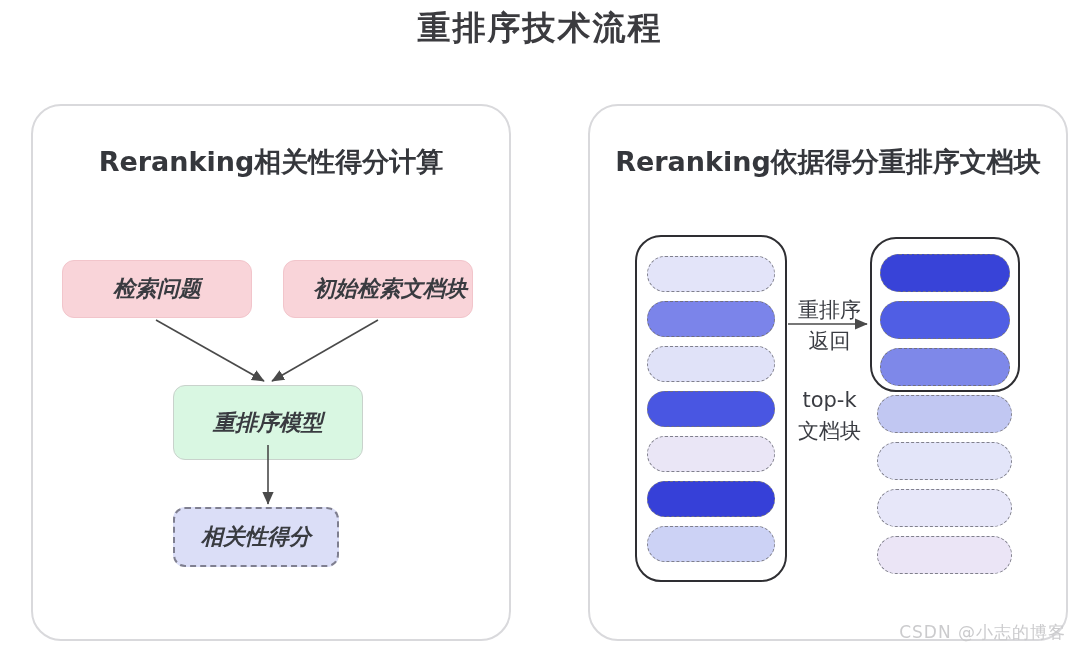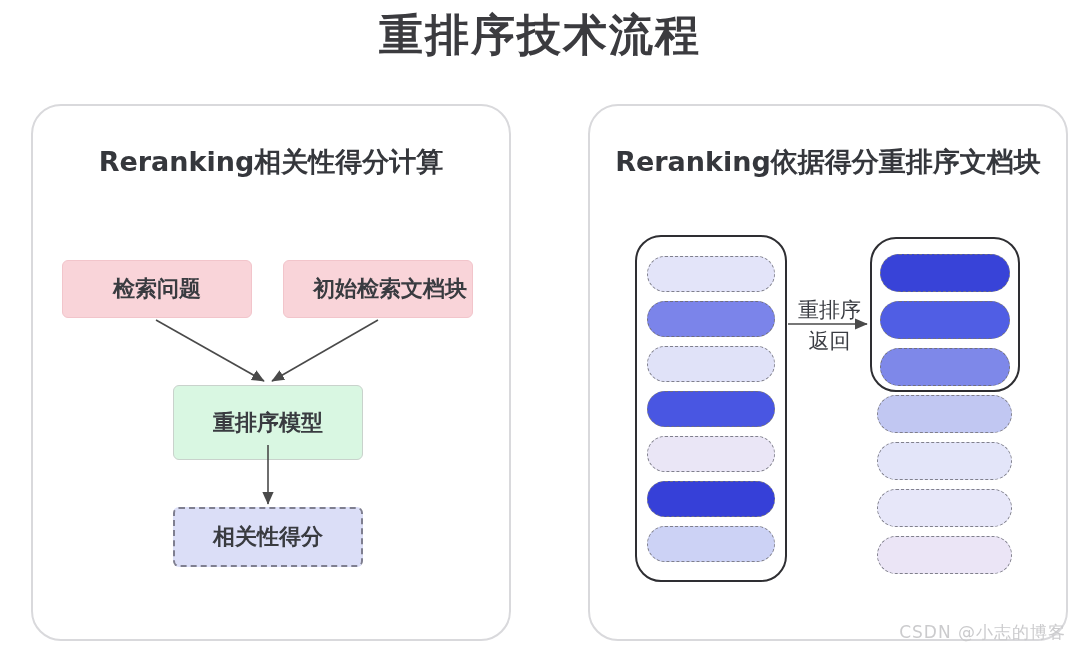--- a/index.html
+++ b/index.html
@@ -1,48 +1,48 @@
 <!DOCTYPE html>
 <html><head>
 <meta charset="utf-8">
 <style>
   * { margin: 0; padding: 0; box-sizing: border-box; }
   html, body { width: 1080px; height: 653px; background: #ffffff; overflow: hidden; }
   body { font-family: "DejaVu Sans", "Liberation Sans", sans-serif; color: #3a3c42; position: relative; }
 
   .main-title {
     position: absolute; top: 6px; left: 0; width: 1080px;
-    text-align: center; font-size: 44px; font-weight: bold; color: #3b3b3f;
+    text-align: center; font-size: 33px; font-weight: bold; color: #3b3b3f;
     letter-spacing: 2px;
   }
 
   .panel {
     position: absolute; top: 104px; width: 480px; height: 537px;
     background: #ffffff; border: 2px solid #d9d9dc; border-radius: 30px;
   }
   .panel.left  { left: 8px; margin-left: 23px; }
   .panel.right { left: 588px; padding-left: 24px; }
 
   .panel-title {
     position: absolute; top: 38px; left: 0; width: 100%;
     text-align: center; font-size: 27px; font-weight: bold; color: #35373c;
   }
 
   
   .node {
     position: absolute; display: flex; align-items: center; justify-content: center;
-    font-size: 22px; font-weight: bold; color: #393b40; border-radius: 6px;
+    font-size: 22px; font-weight: bold; color: #393b40; border-radius: 12px; font-style: italic;
   }
   .node.pink   { border: 1px solid #f2c5cb; }
   .node.green  { border: 1px solid #c9d2cc; }
   .node.purple { border: 2px dashed #7f7f90; }
   .node-query    { left: 29px;  top: 154px; width: 190px; height: 58px; }
   .node-initial  { left: 250px; top: 154px; width: 190px; height: 58px; padding-left: 24px; }
   .node-model    { left: 140px; top: 279px; width: 190px; height: 75px; }
-  .node-score    { left: 140px; top: 401px; width: 190px; height: 60px; }
+  .node-score    { left: 140px; top: 401px; width: 166px; height: 60px; }
 
   .flow-arrows { position: absolute; left: 0; top: 0; pointer-events: none; }
 
   
   .chunk-box {
     position: absolute; border: 2px solid #2e2e32; border-radius: 26px;
     display: flex; flex-direction: column; align-items: center;
   }
   .input-chunks-box { left: 45px; top: 129px; width: 152px; height: 347px; padding: 19px 12px 22px; gap: 9px; }
   .topk-chunks-box  { left: 280px; top: 131px; width: 150px; height: 155px; padding: 15px 10px 8px; gap: 9px; }
@@ -116,20 +116,24 @@
 
   <svg class="rerank-arrow" width="85" height="16" viewBox="0 0 85 16">
     <defs>
       <marker id="ah2" markerWidth="9" markerHeight="8" refX="7.5" refY="4" orient="auto">
         <polygon points="0,0.5 8,4 0,7.5" fill="#4a4a4a"></polygon>
       </marker>
     </defs>
     <line x1="1" y1="8" x2="80" y2="8" stroke="#4a4a4a" stroke-width="1.6" marker-end="url(#ah2)"></line>
   </svg>
 
+  <div class="mid-label topk-label">
+    <div>top-k</div>
+    <div>文档块</div>
+  </div>
 
   <div class="chunk-box topk-chunks-box">
       <div class="pill" style="background: rgb(56, 67, 216); border-color: rgb(112, 112, 126);"></div>
       <div class="pill" style="background: rgb(80, 94, 228); border-color: rgb(112, 112, 126);"></div>
       <div class="pill" style="background: rgb(126, 136, 233); border-color: rgb(112, 112, 126);"></div>
     </div>
 
   <div class="remaining-chunks">
       <div class="pill" style="background: rgb(193, 199, 242);"></div>
       <div class="pill" style="background: rgb(227, 229, 249);"></div>

